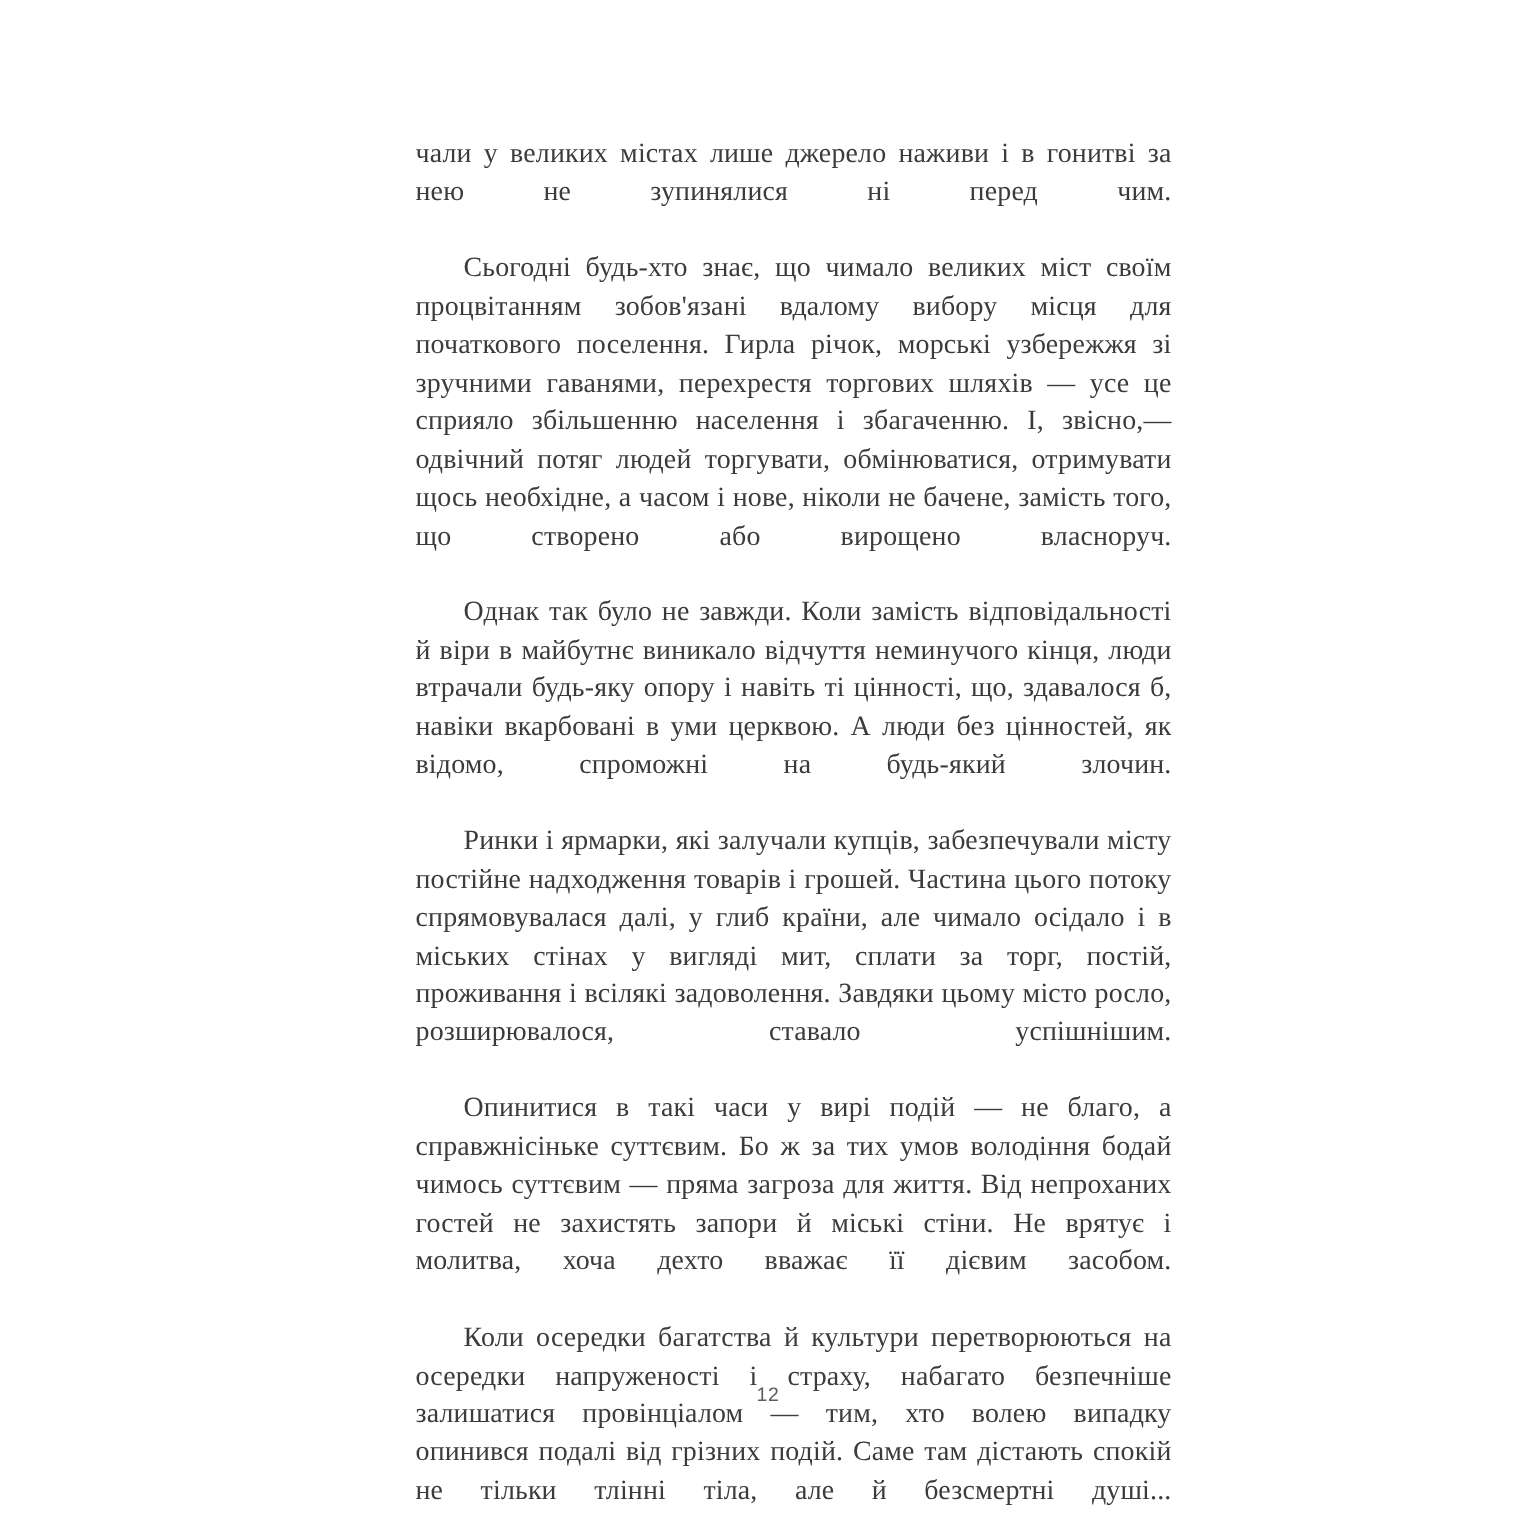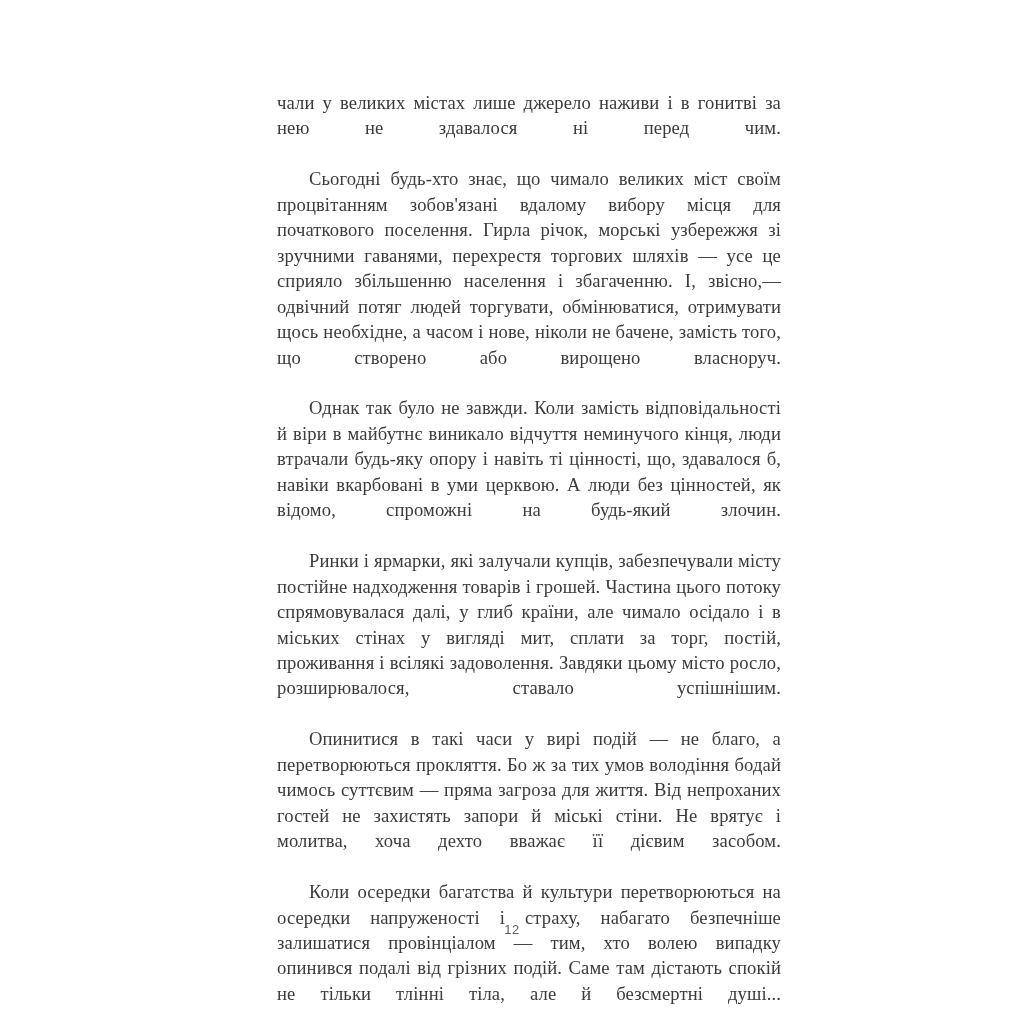--- a/index.html
+++ b/index.html
@@ -67,29 +67,29 @@
     letter-spacing: 0.5px;
   }
 </style>
 </head>
 <body>
 
 <div class="page">
 
   <div class="text-column">
 
-    <p class="para continuation">чали у великих містах лише джерело наживи і в гонитві за нею не здавалося ні перед чим.</p>
+    <p class="para continuation">чали у великих містах лише джерело наживи і в гонитві за нею не зупинялися ні перед чим.</p>
 
     <p class="para">Сьогодні будь-хто знає, що чимало великих міст своїм процвітанням зобов'язані вдалому вибору місця для початкового поселення. Гирла річок, морські узбережжя зі зручними гаванями, перехрестя торгових шляхів — усе це сприяло збільшенню населення і збагаченню. І, звісно,— одвічний потяг людей торгувати, обмінюватися, отримувати щось необхідне, а часом і нове, ніколи не бачене, замість того, що створено або вирощено власноруч.</p>
 
     <p class="para">Однак так було не завжди. Коли замість відповідальності й віри в майбутнє виникало відчуття неминучого кінця, люди втрачали будь-яку опору і навіть ті цінності, що, здавалося б, навіки вкарбовані в уми церквою. А люди без цінностей, як відомо, спроможні на будь-який злочин.</p>
 
     <p class="para">Ринки і ярмарки, які залучали купців, забезпечували місту постійне надходження товарів і грошей. Частина цього потоку спрямовувалася далі, у глиб країни, але чимало осідало і в міських стінах у вигляді мит, сплати за торг, постій, проживання і всілякі задоволення. Завдяки цьому місто росло, розширювалося, ставало успішнішим.</p>
 
-    <p class="para">Опинитися в такі часи у вирі подій — не благо, а перетворюються прокляття. Бо ж за тих умов володіння бодай чимось суттєвим — пряма загроза для життя. Від непроханих гостей не захистять запори й міські стіни. Не врятує і молитва, хоча дехто вважає її дієвим засобом.</p>
+    <p class="para">Опинитися в такі часи у вирі подій — не благо, а справжнісіньке суттєвим. Бо ж за тих умов володіння бодай чимось суттєвим — пряма загроза для життя. Від непроханих гостей не захистять запори й міські стіни. Не врятує і молитва, хоча дехто вважає її дієвим засобом.</p>
 
     <p class="para">Коли осередки багатства й культури перетворюються на осередки напруженості і страху, набагато безпечніше залишатися провінціалом — тим, хто волею випадку опинився подалі від грізних подій. Саме там дістають спокій не тільки тлінні тіла, але й безсмертні душі...</p>
 
   </div>
 
   <div class="page-number">12</div>
 
 </div>
 
 </body></html>

